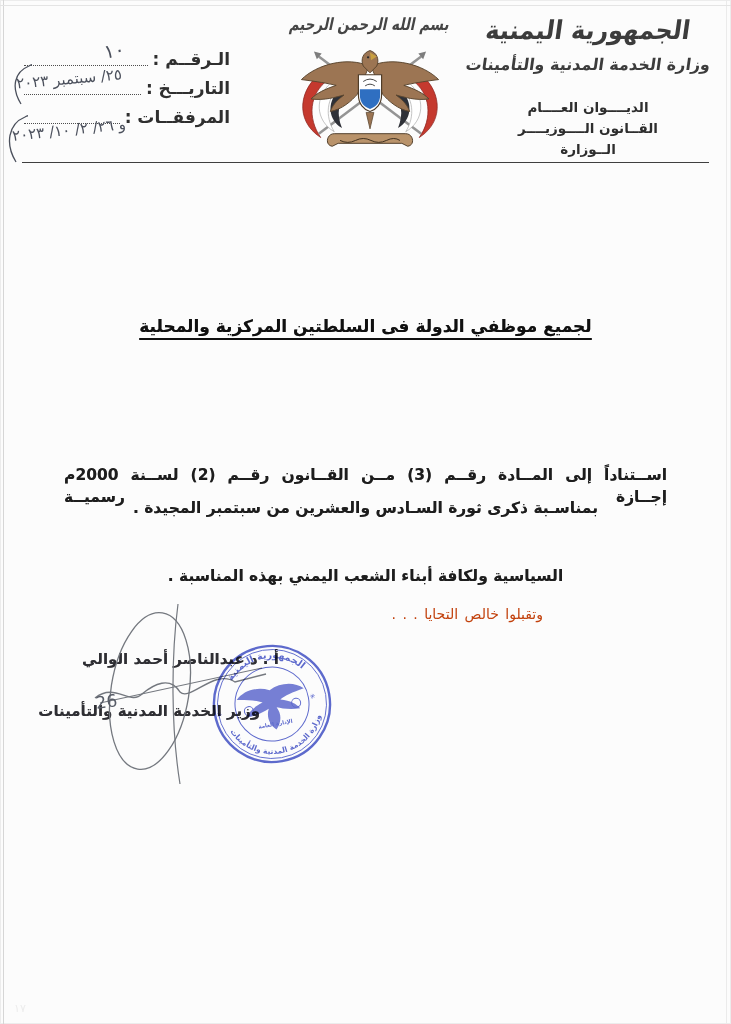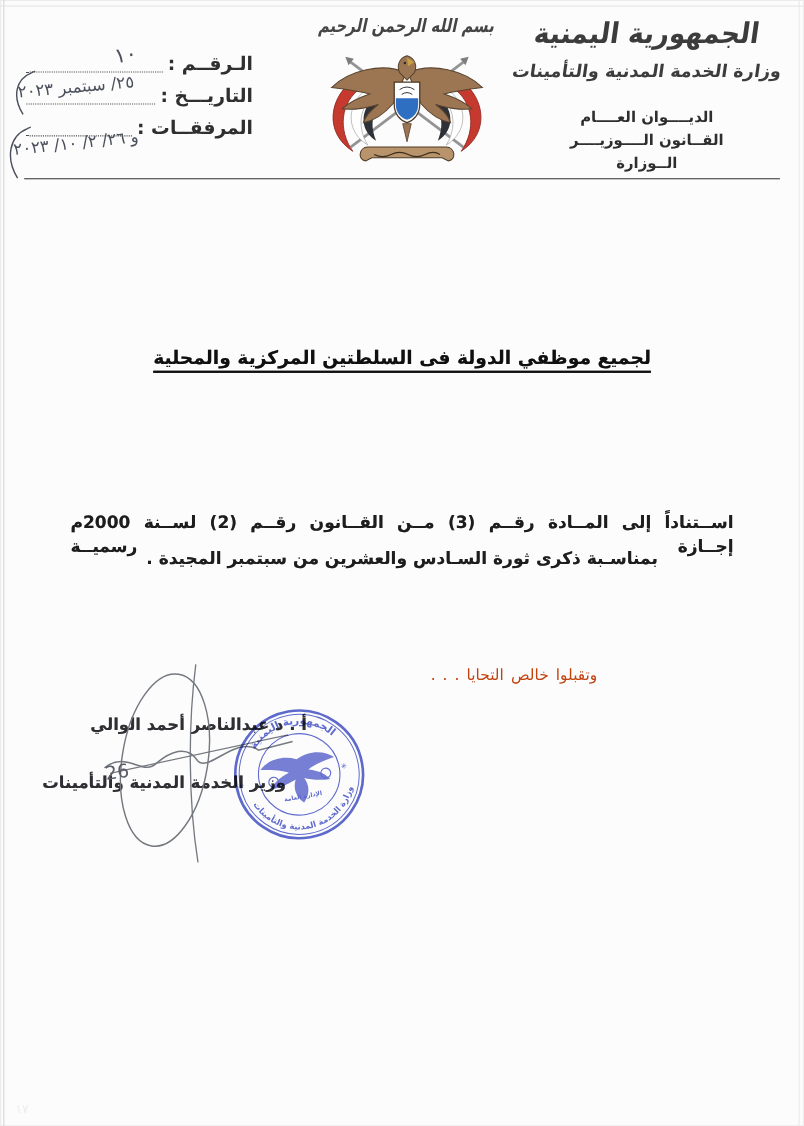--- a/index.html
+++ b/index.html
@@ -164,20 +164,21 @@
   </svg>
 
   <div class="hrule"></div>
 
   <div class="subject">
     <div class="ln">لجميع موظفي الدولة فى السلطتين المركزية والمحلية</div>
   </div>
 
   <div class="bodyline just b1l1">اســتناداً إلى المــادة رقــم (3) مــن القــانون رقــم (2) لســنة 2000م إجــازة رسميــة</div>
   <div class="bodyline cent b1l2">بمناسـبة ذكرى ثورة السـادس والعشرين من سبتمبر المجيدة .</div>
+  <div class="bodyline cent b2l2">السياسية ولكافة أبناء الشعب اليمني بهذه المناسبة .</div>
   <div class="closing">وتقبلوا خالص التحايا . . .</div>
 
   <div class="sig-name">أ . د عبدالناصر أحمد الوالي</div>
   <div class="sig-title">وزير الخدمة المدنية والتأمينات</div>
 
   <svg class="sig-svg" width="330" height="192">
     <g stroke="#74787f" fill="none">
       <ellipse cx="120" cy="93" rx="39" ry="79" stroke-width="1.3" transform="rotate(9 120 93)"></ellipse>
       <path d="M148,6 C141,60 141,130 150,186" stroke-width="1.2"></path>
       <path d="M65,100 C85,84 100,108 112,96 C124,86 140,78 150,94 C160,104 185,70 205,84 L236,76" stroke-width="1.4"></path>

